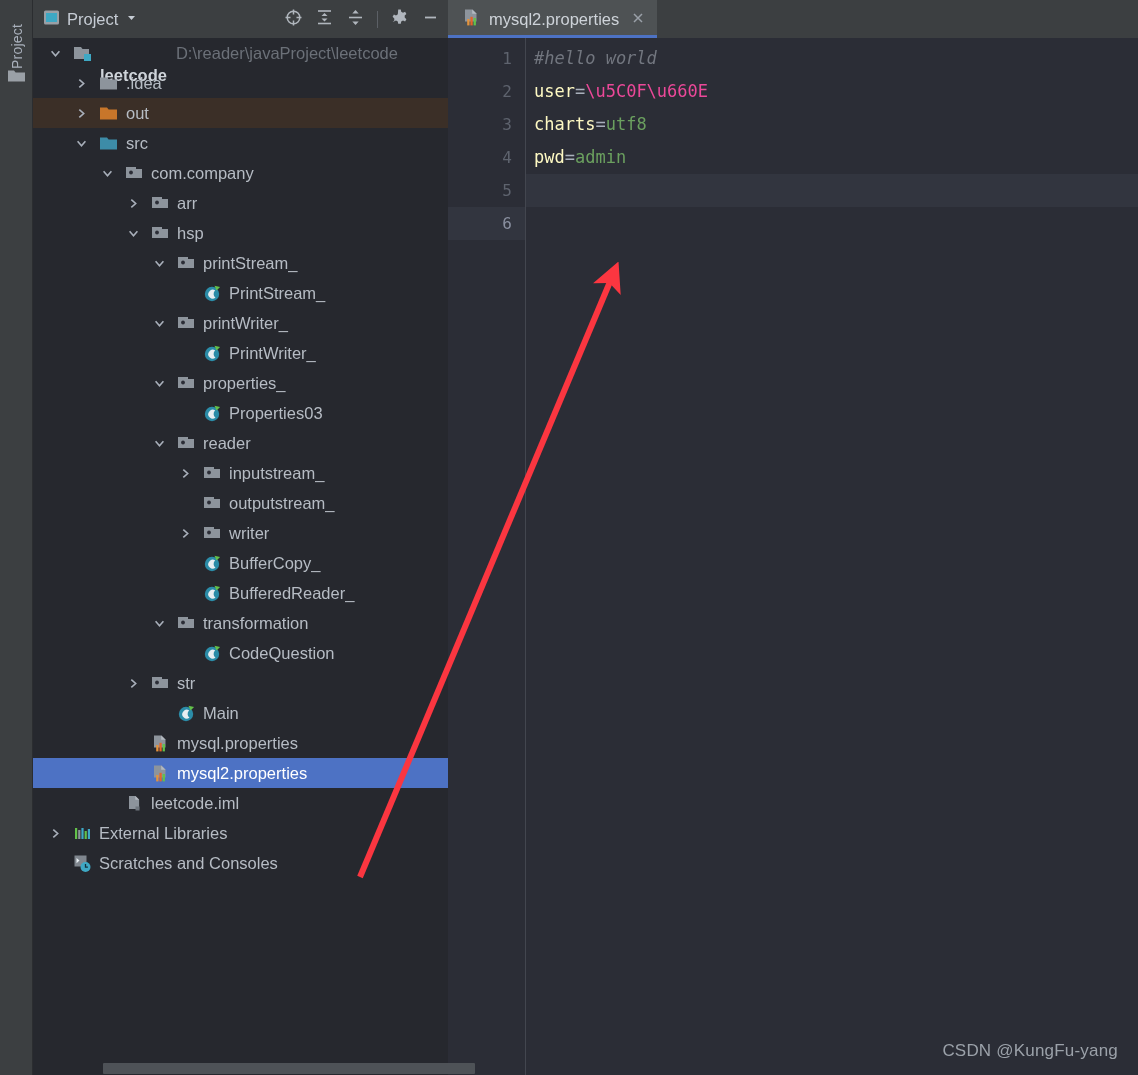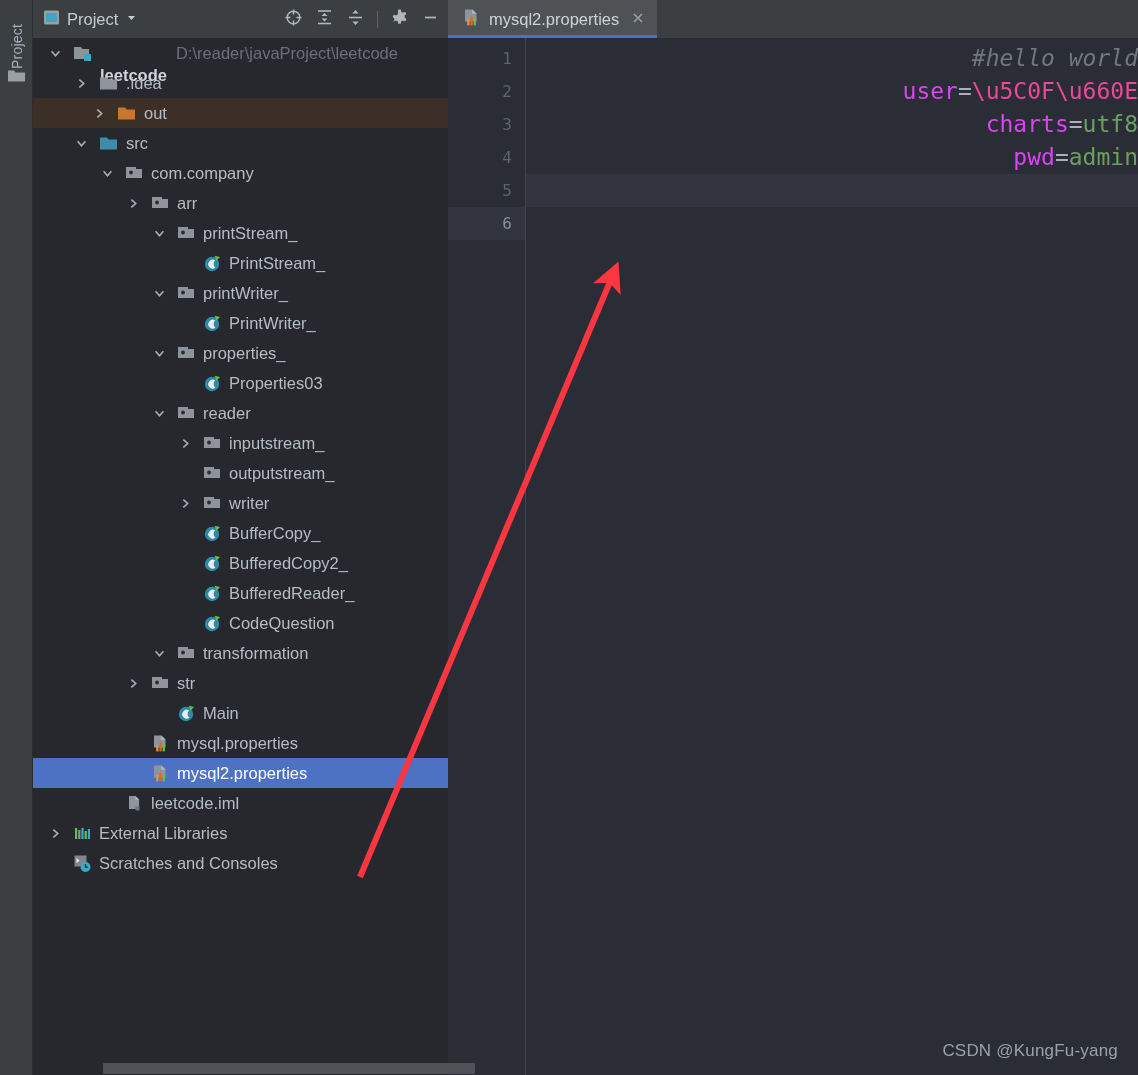--- a/index.html
+++ b/index.html
@@ -61,21 +61,21 @@
     width: 17px; height: 17px; flex: 0 0 17px; position: relative;
     display: flex; align-items: center; justify-content: center;
   }
   .row .arrow.none { visibility: hidden; }
   .row .ic { flex: 0 0 auto; display: flex; align-items: center; margin-right: 7px; }
   .row .lbl { flex: 0 0 auto; }
   .row .lbl.bold { font-weight: bold; color: #cfd4da; margin-top: 45px; }
   .row .sub { color: #6b7078; margin-left: 9px; font-size: 16.5px; }
   .row.selected { background: #4d72c4; }
   .row.selected .lbl { color: #ffffff; }
-  .row.out-hl { background: #3b2f27; padding-left: 18px; }
+  .row.out-hl { background: #3b2f27; }
 
   .sb-scroll-track {
     position: absolute; left: 33px; bottom: 0; width: 415px; height: 14px;
     background: #26282e;
   }
   .sb-scroll-thumb {
     position: absolute; left: 70px; bottom: 1px; width: 372px; height: 11px;
     background: #4e5257; border-radius: 1px;
   }
 
@@ -100,27 +100,26 @@
     padding-top: 4px;
   }
   .gline {
     height: 33px; line-height: 33px; text-align: right; padding-right: 13px;
     font-family: "DejaVu Sans Mono", monospace; font-size: 16px; color: #5e636e;
   }
   .gline.current { background: #32353f; color: #8a90a0; }
   .codelines { flex: 1 1 auto; padding-top: 4px; }
   .cline {
     height: 33px; line-height: 33px; padding-left: 8px;
-    font-family: "DejaVu Sans Mono", monospace; font-size: 23px;
+    font-family: "DejaVu Sans Mono", monospace; font-size: 17px;
     white-space: pre;
-    text-align: right;
   }
   .cline.current { background: #32353f; }
   .tok-comment { color: #72767f; font-style: italic; }
-  .tok-key { color: #d946ef; }
+  .tok-key { color: #fef9c3; }
   .tok-eq  { color: #a9b0bb; }
   .tok-val { color: #6ba05f; }
   .tok-uni { color: #ec4899; }
 
   .watermark {
     position: absolute; right: 20px; bottom: 14px;
     font-size: 17px; color: #9ba1a9; letter-spacing: .2px;
   }
 
   
@@ -287,20 +286,36 @@
           <span style="flex: 0 0 9px;"></span>
           <span class="ic">
             <svg width="19" height="16" viewBox="0 0 19 16">
               <path d="M1 2h10v2h6v9H1z" fill="#8d949c"></path>
               <circle cx="6" cy="7.5" r="1.9" fill="#2b2d36"></circle>
             </svg>
           </span>
           <span class="lbl">arr</span>
         </div>
         <div class="row">
+          <span style="flex: 0 0 auto; width: 92px;"></span>
+          <span class="arrow">
+            <svg width="13" height="13" viewBox="0 0 13 13">
+              <path d="M2.6 4.3l3.9 4.4 3.9-4.4" stroke="#a9b0bb" stroke-width="1.6" fill="none"></path>
+            </svg>
+          </span>
+          <span style="flex: 0 0 9px;"></span>
+          <span class="ic">
+            <svg width="19" height="16" viewBox="0 0 19 16">
+              <path d="M1 2h10v2h6v9H1z" fill="#8d949c"></path>
+              <circle cx="6" cy="7.5" r="1.9" fill="#2b2d36"></circle>
+            </svg>
+          </span>
+          <span class="lbl">hsp</span>
+        </div>
+        <div class="row">
           <span style="flex: 0 0 auto; width: 118px;"></span>
           <span class="arrow">
             <svg width="13" height="13" viewBox="0 0 13 13">
               <path d="M2.6 4.3l3.9 4.4 3.9-4.4" stroke="#a9b0bb" stroke-width="1.6" fill="none"></path>
             </svg>
           </span>
           <span style="flex: 0 0 9px;"></span>
           <span class="ic">
             <svg width="19" height="16" viewBox="0 0 19 16">
               <path d="M1 2h10v2h6v9H1z" fill="#8d949c"></path>
@@ -457,63 +472,50 @@
           <span style="flex: 0 0 auto; width: 144px;"></span>
           <span class="arrow none"></span>
           <span style="flex: 0 0 9px;"></span>
           <span class="ic">
             <svg width="19" height="19" viewBox="0 0 19 19">
               <circle cx="9" cy="10" r="7.2" fill="#2b8ca8"></circle>
               <path d="M12.2 6.6a4.4 4.4 0 10.3 7 4.4 4.4 0 01-.3-7z" fill="#e8eef2"></path>
               <path d="M11.5 1.8l5.6 1.2-3.6 3.5z" fill="#63c14a"></path>
             </svg>
           </span>
-          <span class="lbl">BufferedCopy2_</span>
+          <span class="lbl">BufferedReader_</span>
+        </div>
+        <div class="row">
+          <span style="flex: 0 0 auto; width: 118px;"></span>
+          <span class="arrow">
+            <svg width="13" height="13" viewBox="0 0 13 13">
+              <path d="M2.6 4.3l3.9 4.4 3.9-4.4" stroke="#a9b0bb" stroke-width="1.6" fill="none"></path>
+            </svg>
+          </span>
+          <span style="flex: 0 0 9px;"></span>
+          <span class="ic">
+            <svg width="19" height="16" viewBox="0 0 19 16">
+              <path d="M1 2h10v2h6v9H1z" fill="#8d949c"></path>
+              <circle cx="6" cy="7.5" r="1.9" fill="#2b2d36"></circle>
+            </svg>
+          </span>
+          <span class="lbl">transformation</span>
         </div>
         <div class="row">
           <span style="flex: 0 0 auto; width: 144px;"></span>
           <span class="arrow none"></span>
           <span style="flex: 0 0 9px;"></span>
           <span class="ic">
             <svg width="19" height="19" viewBox="0 0 19 19">
               <circle cx="9" cy="10" r="7.2" fill="#2b8ca8"></circle>
               <path d="M12.2 6.6a4.4 4.4 0 10.3 7 4.4 4.4 0 01-.3-7z" fill="#e8eef2"></path>
               <path d="M11.5 1.8l5.6 1.2-3.6 3.5z" fill="#63c14a"></path>
             </svg>
           </span>
-          <span class="lbl">BufferedReader_</span>
-        </div>
-        <div class="row">
-          <span style="flex: 0 0 auto; width: 144px;"></span>
-          <span class="arrow none"></span>
-          <span style="flex: 0 0 9px;"></span>
-          <span class="ic">
-            <svg width="19" height="19" viewBox="0 0 19 19">
-              <circle cx="9" cy="10" r="7.2" fill="#2b8ca8"></circle>
-              <path d="M12.2 6.6a4.4 4.4 0 10.3 7 4.4 4.4 0 01-.3-7z" fill="#e8eef2"></path>
-              <path d="M11.5 1.8l5.6 1.2-3.6 3.5z" fill="#63c14a"></path>
-            </svg>
-          </span>
           <span class="lbl">CodeQuestion</span>
-        </div>
-        <div class="row">
-          <span style="flex: 0 0 auto; width: 118px;"></span>
-          <span class="arrow">
-            <svg width="13" height="13" viewBox="0 0 13 13">
-              <path d="M2.6 4.3l3.9 4.4 3.9-4.4" stroke="#a9b0bb" stroke-width="1.6" fill="none"></path>
-            </svg>
-          </span>
-          <span style="flex: 0 0 9px;"></span>
-          <span class="ic">
-            <svg width="19" height="16" viewBox="0 0 19 16">
-              <path d="M1 2h10v2h6v9H1z" fill="#8d949c"></path>
-              <circle cx="6" cy="7.5" r="1.9" fill="#2b2d36"></circle>
-            </svg>
-          </span>
-          <span class="lbl">transformation</span>
         </div>
         <div class="row">
           <span style="flex: 0 0 auto; width: 92px;"></span>
           <span class="arrow">
             <svg width="13" height="13" viewBox="0 0 13 13">
               <path d="M4.3 2.6l4.4 3.9-4.4 3.9" stroke="#a9b0bb" stroke-width="1.6" fill="none"></path>
             </svg>
           </span>
           <span style="flex: 0 0 9px;"></span>
           <span class="ic">

